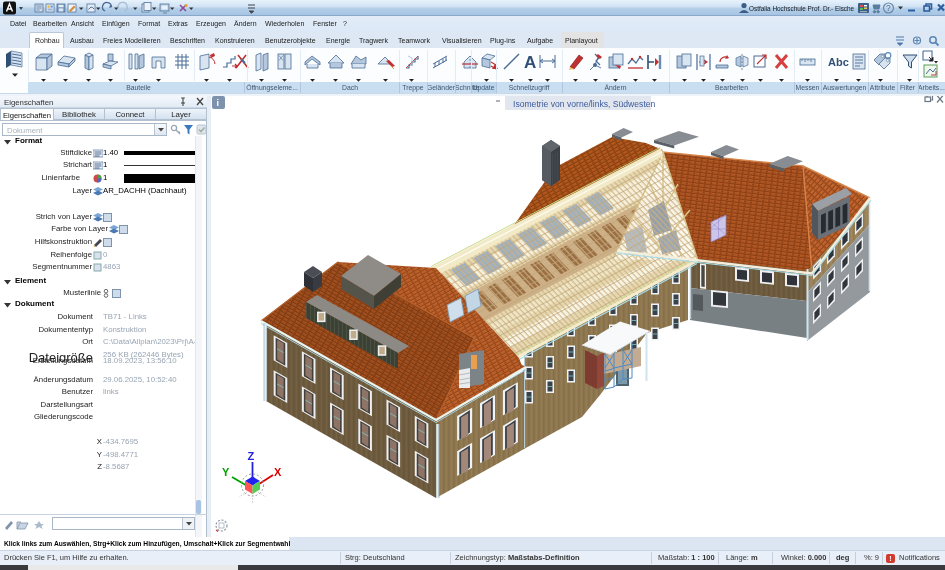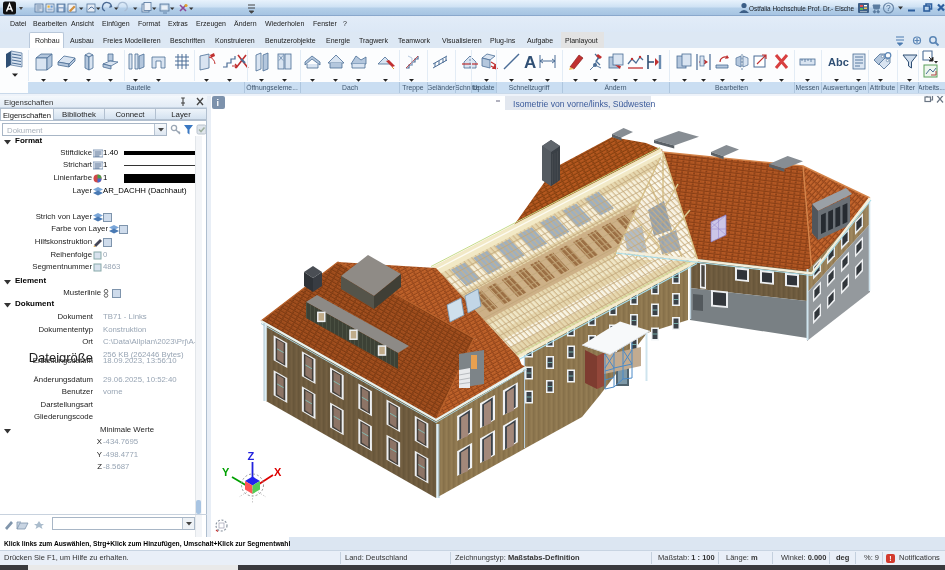--- a/index.html
+++ b/index.html
@@ -448,44 +448,38 @@
         <path d="M0 1 l7 0 l-3.5 4.5 z" fill="#333"></path>
       </svg>
       <span style="position:absolute;left:15px;font-size:8px;font-weight:bold;color:#000">Element</span>
     </div>
     <div class="abs" style="left:0;top:203px;width:195px;height:12px">
       <svg style="position:absolute;left:4px;top:3px" width="8" height="6">
         <path d="M0 1 l7 0 l-3.5 4.5 z" fill="#333"></path>
       </svg>
       <span style="position:absolute;left:15px;font-size:8px;font-weight:bold;color:#000">Dokument</span>
     </div>
-    <div class="abs" style="left:0;top:328.5px;width:195px;height:12px">
-      <svg style="position:absolute;left:4px;top:3px" width="8" height="6">
-        <path d="M0 1 l7 0 l-3.5 4.5 z" fill="#333"></path>
-      </svg>
-      <span style="position:absolute;left:100px;font-size:7.8px;color:#222">Minimale Werte</span>
-    </div>
     <div class="abs" style="left:0;top:51.5px;width:195px;height:12px">
       <span style="position:absolute;right:103px;top:0;font-size:7.8px;color:#222">Stiftdicke</span>
       <span style="position:absolute;left:93px;top:1px"><svg width="10" height="9">
           <rect x="0" y="1" width="10" height="7" fill="#eef2f8" stroke="#6a86a8" stroke-width="0.8"></rect>
           <path d="M1.5 3 h7 M1.5 5 h7 M1.5 7 h5" stroke="#3a5a84" stroke-width="0.9"></path>
         </svg></span>
       <span style="position:absolute;left:103px;top:0;font-size:7.8px;color:#000"><b style="color:#000;font-weight:normal">1.40</b></span>
     </div>
     <div class="abs" style="left:0;top:64px;width:195px;height:12px">
       <span style="position:absolute;right:103px;top:0;font-size:7.8px;color:#222">Strichart</span>
       <span style="position:absolute;left:93px;top:1px"><svg width="10" height="9">
           <rect x="0" y="1" width="10" height="7" fill="#eef2f8" stroke="#6a86a8" stroke-width="0.8"></rect>
           <path d="M1.5 3 h7 M1.5 5 h7 M1.5 7 h5" stroke="#3a5a84" stroke-width="0.9"></path>
         </svg></span>
       <span style="position:absolute;left:103px;top:0;font-size:7.8px;color:#000">1</span>
     </div>
     <div class="abs" style="left:0;top:77px;width:195px;height:12px">
-      <span style="position:absolute;right:103px;top:0;font-size:7.8px;color:#222">Linienfarbe</span>
+      <span style="position:absolute;right:115px;top:0;font-size:7.8px;color:#222">Linienfarbe</span>
       <span style="position:absolute;left:93px;top:1px"><svg width="9" height="9">
           <circle cx="4.5" cy="4.5" r="4" fill="#d04848"></circle>
           <path d="M4.5 4.5 L4.5 .5 A4 4 0 0 1 8.5 4.5 Z" fill="#48a048"></path>
           <path d="M4.5 4.5 L8.5 4.5 A4 4 0 0 1 4.5 8.5 Z" fill="#4868c8"></path>
         </svg></span>
       <span style="position:absolute;left:103px;top:0;font-size:7.8px;color:#000">1</span>
     </div>
     <div class="abs" style="left:0;top:90px;width:195px;height:12px">
       <span style="position:absolute;right:103px;top:0;font-size:7.8px;color:#222">Layer</span>
       <span style="position:absolute;left:93px;top:1px"><svg width="10" height="9">
@@ -554,21 +548,21 @@
     <div class="abs" style="left:0;top:260px;width:200px;height:12px;overflow:hidden">
       <span style="position:absolute;right:107px;top:0;font-size:7.8px;color:#222">Erstellungsdatum</span>
       <span style="position:absolute;left:103px;top:0;font-size:7.8px;color:#98a5b4;white-space:nowrap">18.09.2023, 13:56:10</span>
     </div>
     <div class="abs" style="left:0;top:278.5px;width:200px;height:12px;overflow:hidden">
       <span style="position:absolute;right:107px;top:0;font-size:7.8px;color:#222">Änderungsdatum</span>
       <span style="position:absolute;left:103px;top:0;font-size:7.8px;color:#98a5b4;white-space:nowrap">29.06.2025, 10:52:40</span>
     </div>
     <div class="abs" style="left:0;top:291px;width:200px;height:12px;overflow:hidden">
       <span style="position:absolute;right:107px;top:0;font-size:7.8px;color:#222">Benutzer</span>
-      <span style="position:absolute;left:103px;top:0;font-size:7.8px;color:#98a5b4;white-space:nowrap">vorne</span>
+      <span style="position:absolute;left:103px;top:0;font-size:7.8px;color:#98a5b4;white-space:nowrap">links</span>
     </div>
     <div class="abs" style="left:0;top:303.5px;width:200px;height:12px;overflow:hidden">
       <span style="position:absolute;right:107px;top:0;font-size:7.8px;color:#222">Darstellungsart</span>
       <span style="position:absolute;left:103px;top:0;font-size:7.8px;color:#98a5b4;white-space:nowrap"></span>
     </div>
     <div class="abs" style="left:0;top:316px;width:200px;height:12px;overflow:hidden">
       <span style="position:absolute;right:107px;top:0;font-size:7.8px;color:#222">Gliederungscode</span>
       <span style="position:absolute;left:103px;top:0;font-size:7.8px;color:#98a5b4;white-space:nowrap"></span>
     </div>
     <div class="abs" style="left:0;top:341px;width:200px;height:12px">
@@ -991,21 +985,21 @@
         <path d="M927 97 v-1.5 h5.5 v4.5 h-2"></path>
         <path d="M937 95.5 l6 7 m0 -7 l-6 7"></path>
       </g>
     </svg>
   </div>
 <div class="abs" id="msgbar">
     <div class="abs" id="msgwhite">Klick links zum Auswählen, Strg+Klick zum Hinzufügen, Umschalt+Klick zur Segmentwahl</div>
   </div>
 <div class="abs" id="statusbar">
  <span style="left:4px">Drücken Sie F1, um Hilfe zu erhalten.</span>
- <span style="left:345px">Land: Deutschland</span>
+ <span style="left:345px">Strg: Deutschland</span>
  <span style="left:455px">Zeichnungstyp: <b class="sb">Maßstabs-Definition</b></span>
  <span style="left:658px">Maßstab: <b class="sb">1 : 100</b></span>
  <span style="left:726px">Länge: <b class="sb">m</b></span>
  <span style="left:781px">Winkel: <b class="sb">0.000</b></span>
  <span style="left:836px"><b class="sb">deg</b></span>
  <span style="left:864px">%: 9</span>
  <span style="left:886px;width:9px;height:9px;background:#d23a2e;border-radius:2px;top:3px;color:#fff;font-size:7px;font-weight:bold;text-align:center;line-height:9px">!</span>
  <span style="left:899px">Notifications</span>
 <span style="left:340px;top:1px;width:1px;height:12px;background:#c4d0de"></span>
     <span style="left:450px;top:1px;width:1px;height:12px;background:#c4d0de"></span>

